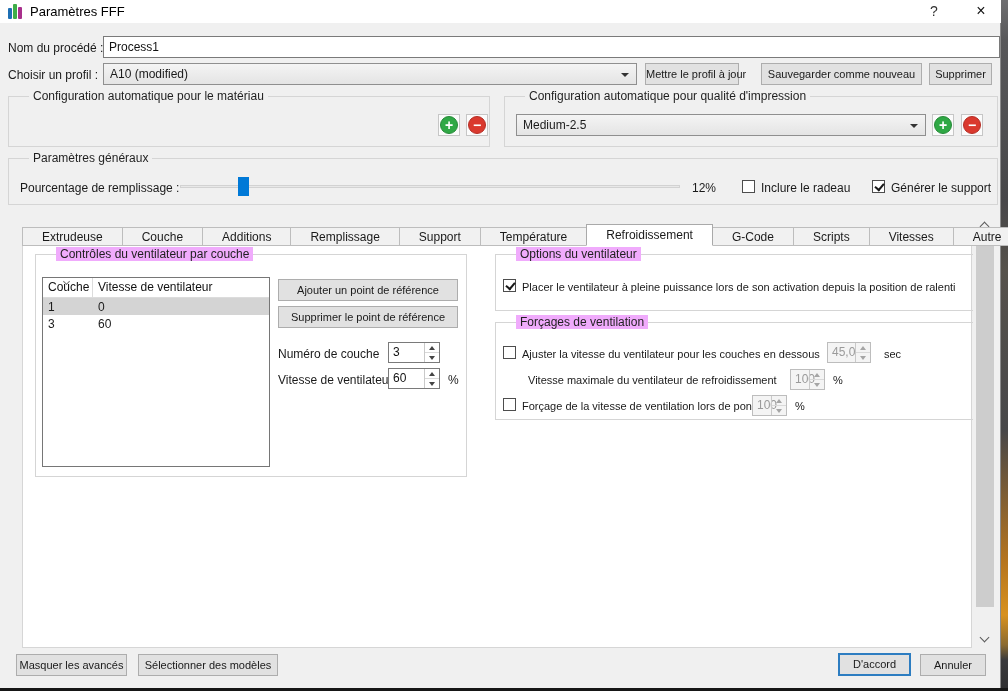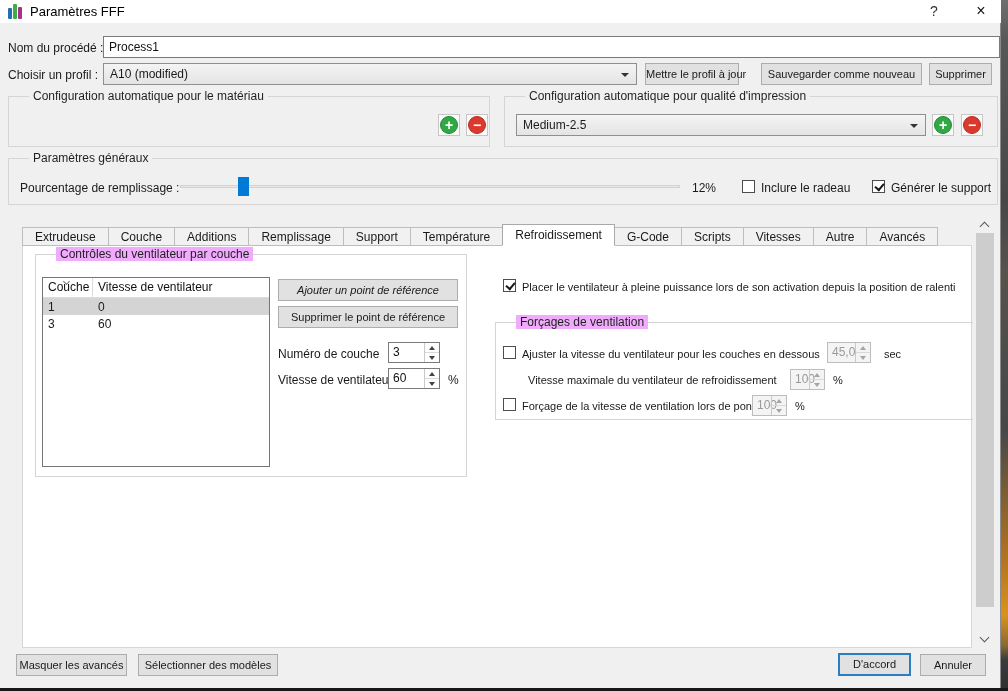--- a/index.html
+++ b/index.html
@@ -48,21 +48,21 @@
   .slider { position:absolute; left:180px; top:177px; width:500px; height:20px; }
   .slider .groove { position:absolute; left:0; right:0; top:8px; height:3px; background:#e8e8e8; border:1px solid #d2d2d2; }
   .slider .thumb { position:absolute; left:58px; top:0; width:11px; height:19px; background:#0079d7; }
 
   
   .cb { position:absolute; width:13px; height:13px; background:#fff; border:1px solid #4d4d4d; }
   .cb.checked::after { content:""; position:absolute; left:2px; top:2px; width:7px; height:4px; border-left:2px solid #1a1a1a; border-bottom:2px solid #1a1a1a; transform:rotate(-50deg); }
 
   
   .tabs { position:absolute; left:22px; top:224px; height:22px; display:flex; align-items:flex-end; }
-  .tab { height:19px; line-height:18px; padding:0 12px; background:#f1f1f1; border:1px solid #bdbdbd; margin-right:-1px; font-size:12px; white-space:nowrap; position:relative; z-index:1; }
+  .tab { height:19px; line-height:18px; padding:0 19px; background:#f1f1f1; border:1px solid #bdbdbd; margin-right:-1px; font-size:12px; white-space:nowrap; position:relative; z-index:1; }
   .tab.active { height:22px; line-height:21px; background:#fff; border-color:#a9a9a9; border-bottom:1px solid #fff; z-index:3; }
 
   .panel { position:absolute; left:22px; top:245px; width:950px; height:403px; background:#fff; border:1px solid #d6d6d6; }
 
   
   .table { position:absolute; left:42px; top:277px; width:228px; height:190px; background:#fff; border:1px solid #767676; }
   .thead { display:flex; height:20px; border-bottom:1px solid #dcdcdc; background:#fff; position:relative; }
   .th { line-height:19px; padding-left:5px; font-size:12px; color:#111; }
   .th.c1 { width:50px; border-right:1px solid #dcdcdc; position:relative; }
   .th.c2 { flex:1; }
@@ -202,21 +202,21 @@
       <div class="trow selected">
         <div class="td c1">1</div>
         <div class="td c2">0</div>
       </div>
       <div class="trow">
         <div class="td c1">3</div>
         <div class="td c2">60</div>
       </div>
     </div>
 
-    <div class="btn" style="left:278px; top:279px; width:180px;font-style:italic;">Ajouter un point de référence</div>
+    <div class="btn" style="left:278px; top:279px; width:180px;">Ajouter un point de référence</div>
     <div class="btn" style="left:278px; top:306px; width:180px;">Supprimer le point de référence</div>
 
     <div class="label" style="left:278px; top:347px;">Numéro de couche</div>
     <div class="spin" style="left:388px; top:342px; width:52px;">
       <span class="val">3</span>
       <span class="btns">
           <span class="up"></span>
           <span class="dn"></span>
         </span>
     </div>
@@ -224,20 +224,23 @@
     <div class="label" style="left:278px; top:373px;">Vitesse de ventilateur</div>
     <div class="spin" style="left:388px; top:368px; width:52px;">
       <span class="val">60</span>
       <span class="btns">
           <span class="up"></span>
           <span class="dn"></span>
         </span>
     </div>
     <div class="label" style="left:448px; top:373px;">%</div>
 
+    <div class="group on-white" style="left:495px; top:254px; width:493px; height:57px;">
+      <span class="legend">Options du ventilateur</span>
+    </div>
     <span class="cb checked" style="left:503px; top:279px;"></span>
     <div class="label rp-label" style="left:522px; top:281px;">Placer le ventilateur à pleine puissance lors de son activation depuis la position de ralenti</div>
 
     <div class="group on-white" style="left:495px; top:322px; width:493px; height:98px;">
       <span class="legend">Forçages de ventilation</span>
     </div>
 
     <span class="cb" style="left:503px; top:346px;"></span>
     <div class="label rp-label" style="left:522px; top:348px;">Ajuster la vitesse du ventilateur pour les couches en dessous</div>
     <div class="spin disabled" style="left:827px; top:342px; width:44px;">

